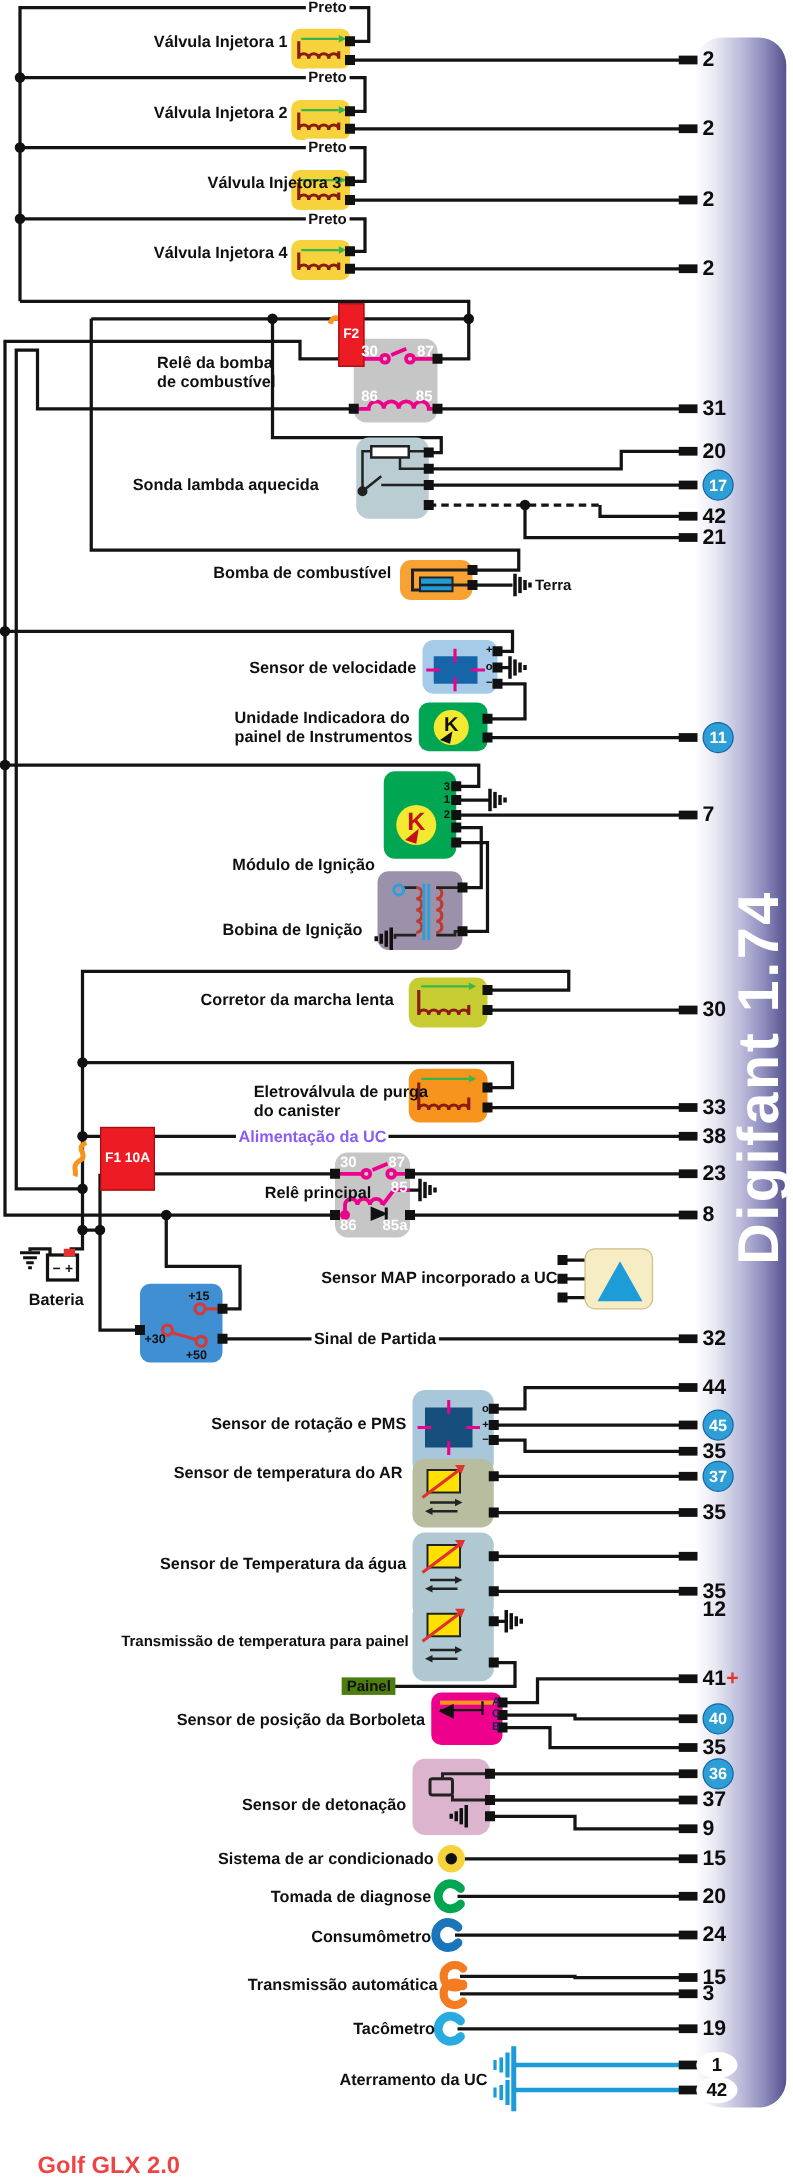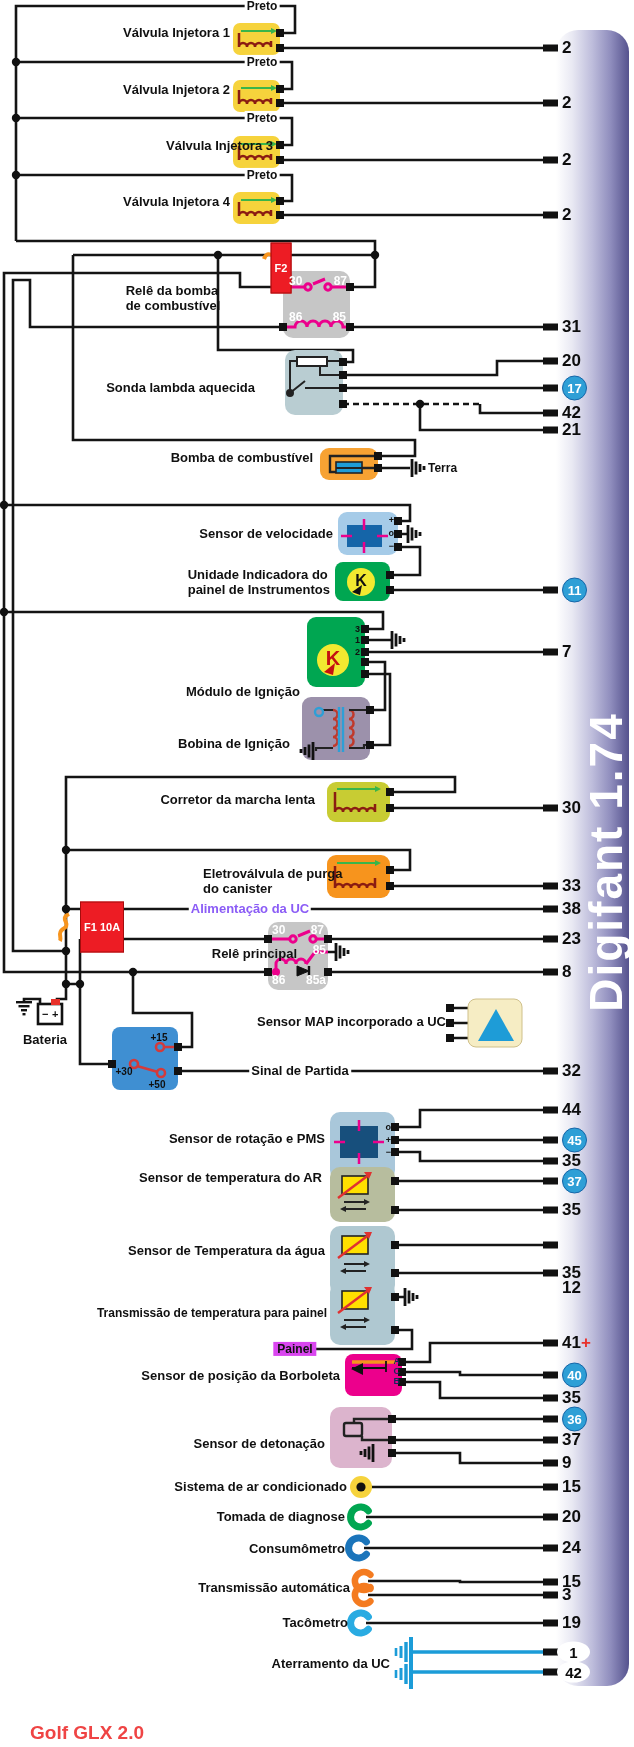--- a/index.html
+++ b/index.html
@@ -10,21 +10,21 @@
   .lbl{position:absolute;font-weight:bold;font-size:13px;color:#101010;
        white-space:pre;line-height:1.18;z-index:5;}
   .sm{font-size:12px}
   .xs{font-size:10px}
   .xxs{font-size:9px}
   .white{color:#fff;font-size:12px}
   .navy{color:#16265c}
   .orange{color:#8b5cf6}
   .bgw{background:#fff;padding:0 2px}
   .redbox{background:#ed1c24;color:#fff;font-size:11px;padding:18px 3px;border:1px solid #a50d0d}
-  .painel{background:#d946ef;padding:0 4px}
+  .painel{background:#4d7c0f;padding:0 4px}
   .kb{font-size:16px}
   .kr{font-size:20px;color:#c41111}
   .pin{position:absolute;font-weight:bold;font-size:17px;color:#0d0d0d;z-index:6;white-space:nowrap}
   .pin .plus{color:#e8312a}
   .pin.blue{width:23px;height:23px;border-radius:50%;background:#2e9fd6;border:1px solid #1565a8;
             color:#fff;font-size:13px;display:flex;align-items:center;justify-content:center}
   .pin.oval{width:33px;height:21px;border-radius:50%;background:#fff;font-size:15px;
             display:flex;align-items:center;justify-content:center}
   .title-v{position:absolute;color:#fff;font-weight:bold;font-size:46px;letter-spacing:2px;
            transform:translate(-50%,-50%) rotate(-90deg);white-space:nowrap;z-index:4}

